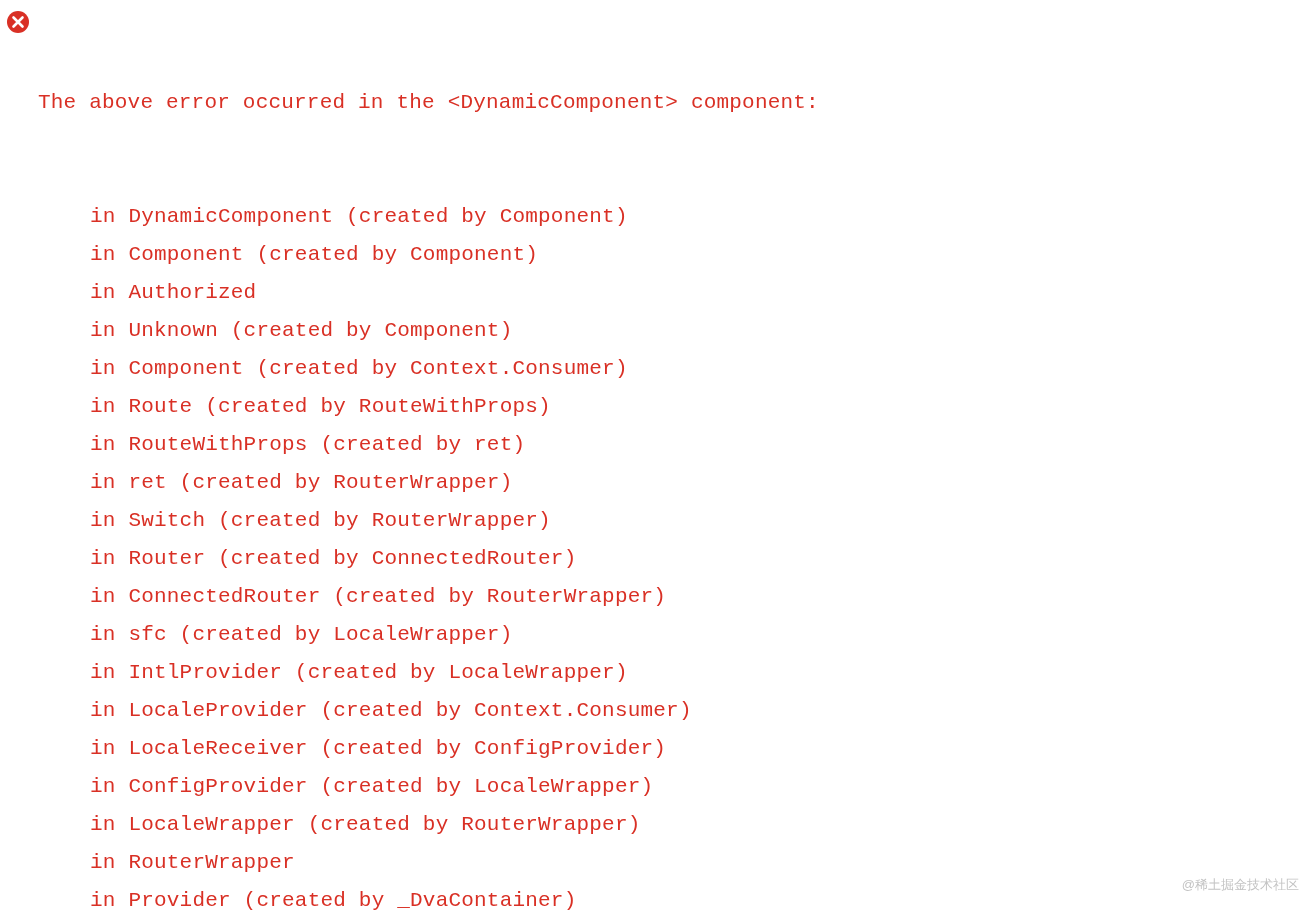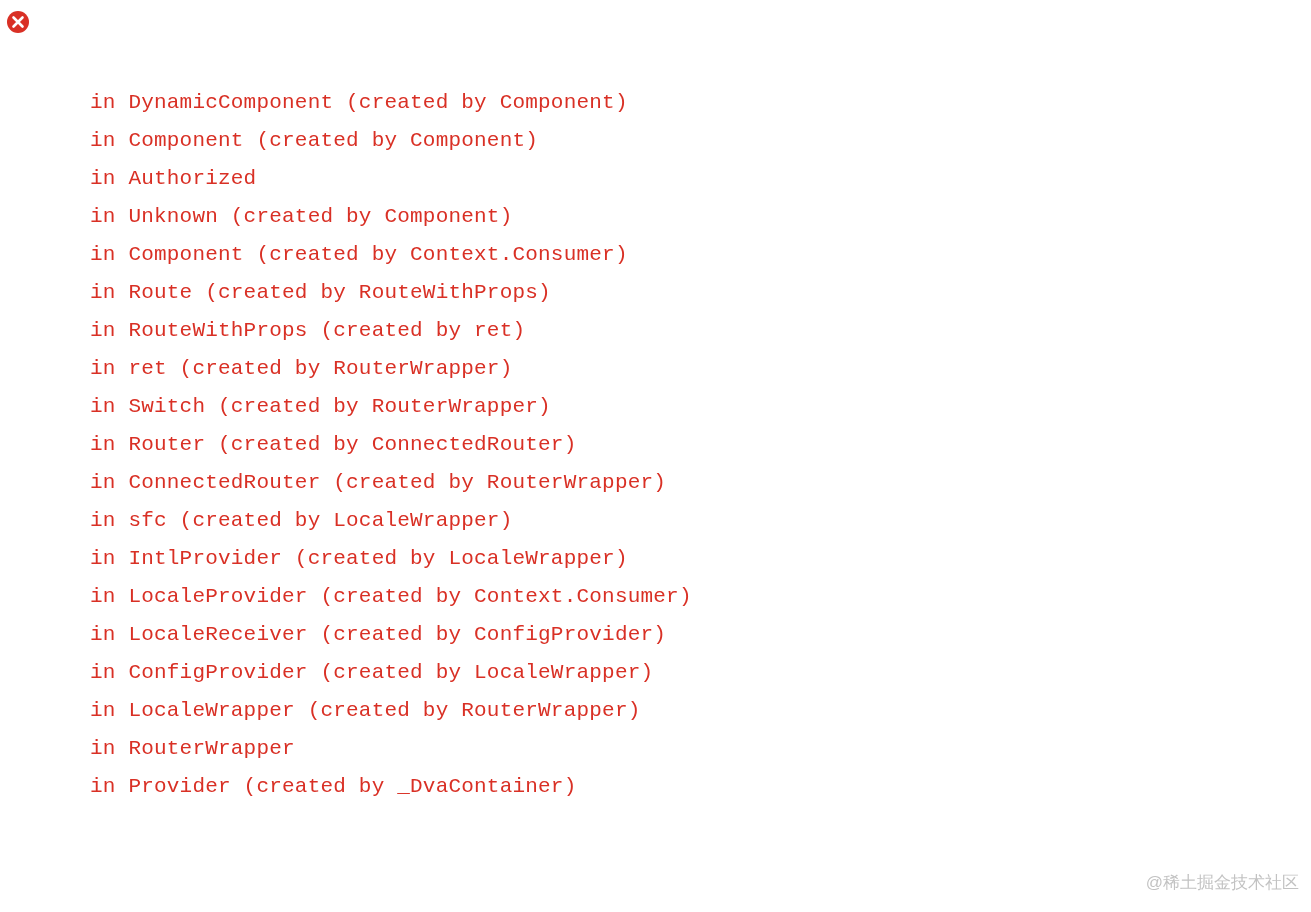--- a/index.html
+++ b/index.html
@@ -36,36 +36,37 @@
       letter-spacing: 0.2px;
     }
     .stack-indent {
       padding-left: 52px;
     }
     .watermark {
       position: absolute;
       bottom: 18px;
       right: 12px;
       font-family: sans-serif;
-      font-size: 17px;
+      font-size: 13px;
       color: rgba(120, 120, 120, 0.45);
       letter-spacing: 0;
     }
   </style>
 </head>
 <body>
 
 <div class="error-container">
   <span class="error-icon">
     <svg viewBox="0 0 24 24" width="24" height="24">
       <circle cx="12" cy="12" r="11" fill="#d93025"></circle>
       <path d="M 7.5 7.5 L 16.5 16.5 M 16.5 7.5 L 7.5 16.5" stroke="#ffffff" stroke-width="2.6" stroke-linecap="round"></path>
     </svg>
   </span>
   <div class="error-content">
+    <div>The above error occurred in the &lt;DynamicComponent&gt; component:</div>
     <div class="stack-indent" id="stack-lines"><div>in DynamicComponent (created by Component)</div><div>in Component (created by Component)</div><div>in Authorized</div><div>in Unknown (created by Component)</div><div>in Component (created by Context.Consumer)</div><div>in Route (created by RouteWithProps)</div><div>in RouteWithProps (created by ret)</div><div>in ret (created by RouterWrapper)</div><div>in Switch (created by RouterWrapper)</div><div>in Router (created by ConnectedRouter)</div><div>in ConnectedRouter (created by RouterWrapper)</div><div>in sfc (created by LocaleWrapper)</div><div>in IntlProvider (created by LocaleWrapper)</div><div>in LocaleProvider (created by Context.Consumer)</div><div>in LocaleReceiver (created by ConfigProvider)</div><div>in ConfigProvider (created by LocaleWrapper)</div><div>in LocaleWrapper (created by RouterWrapper)</div><div>in RouterWrapper</div><div>in Provider (created by _DvaContainer)</div></div>
     
     
     
   </div>
 </div>
 
 <div class="watermark">@稀土掘金技术社区</div>
 
 </body></html>

